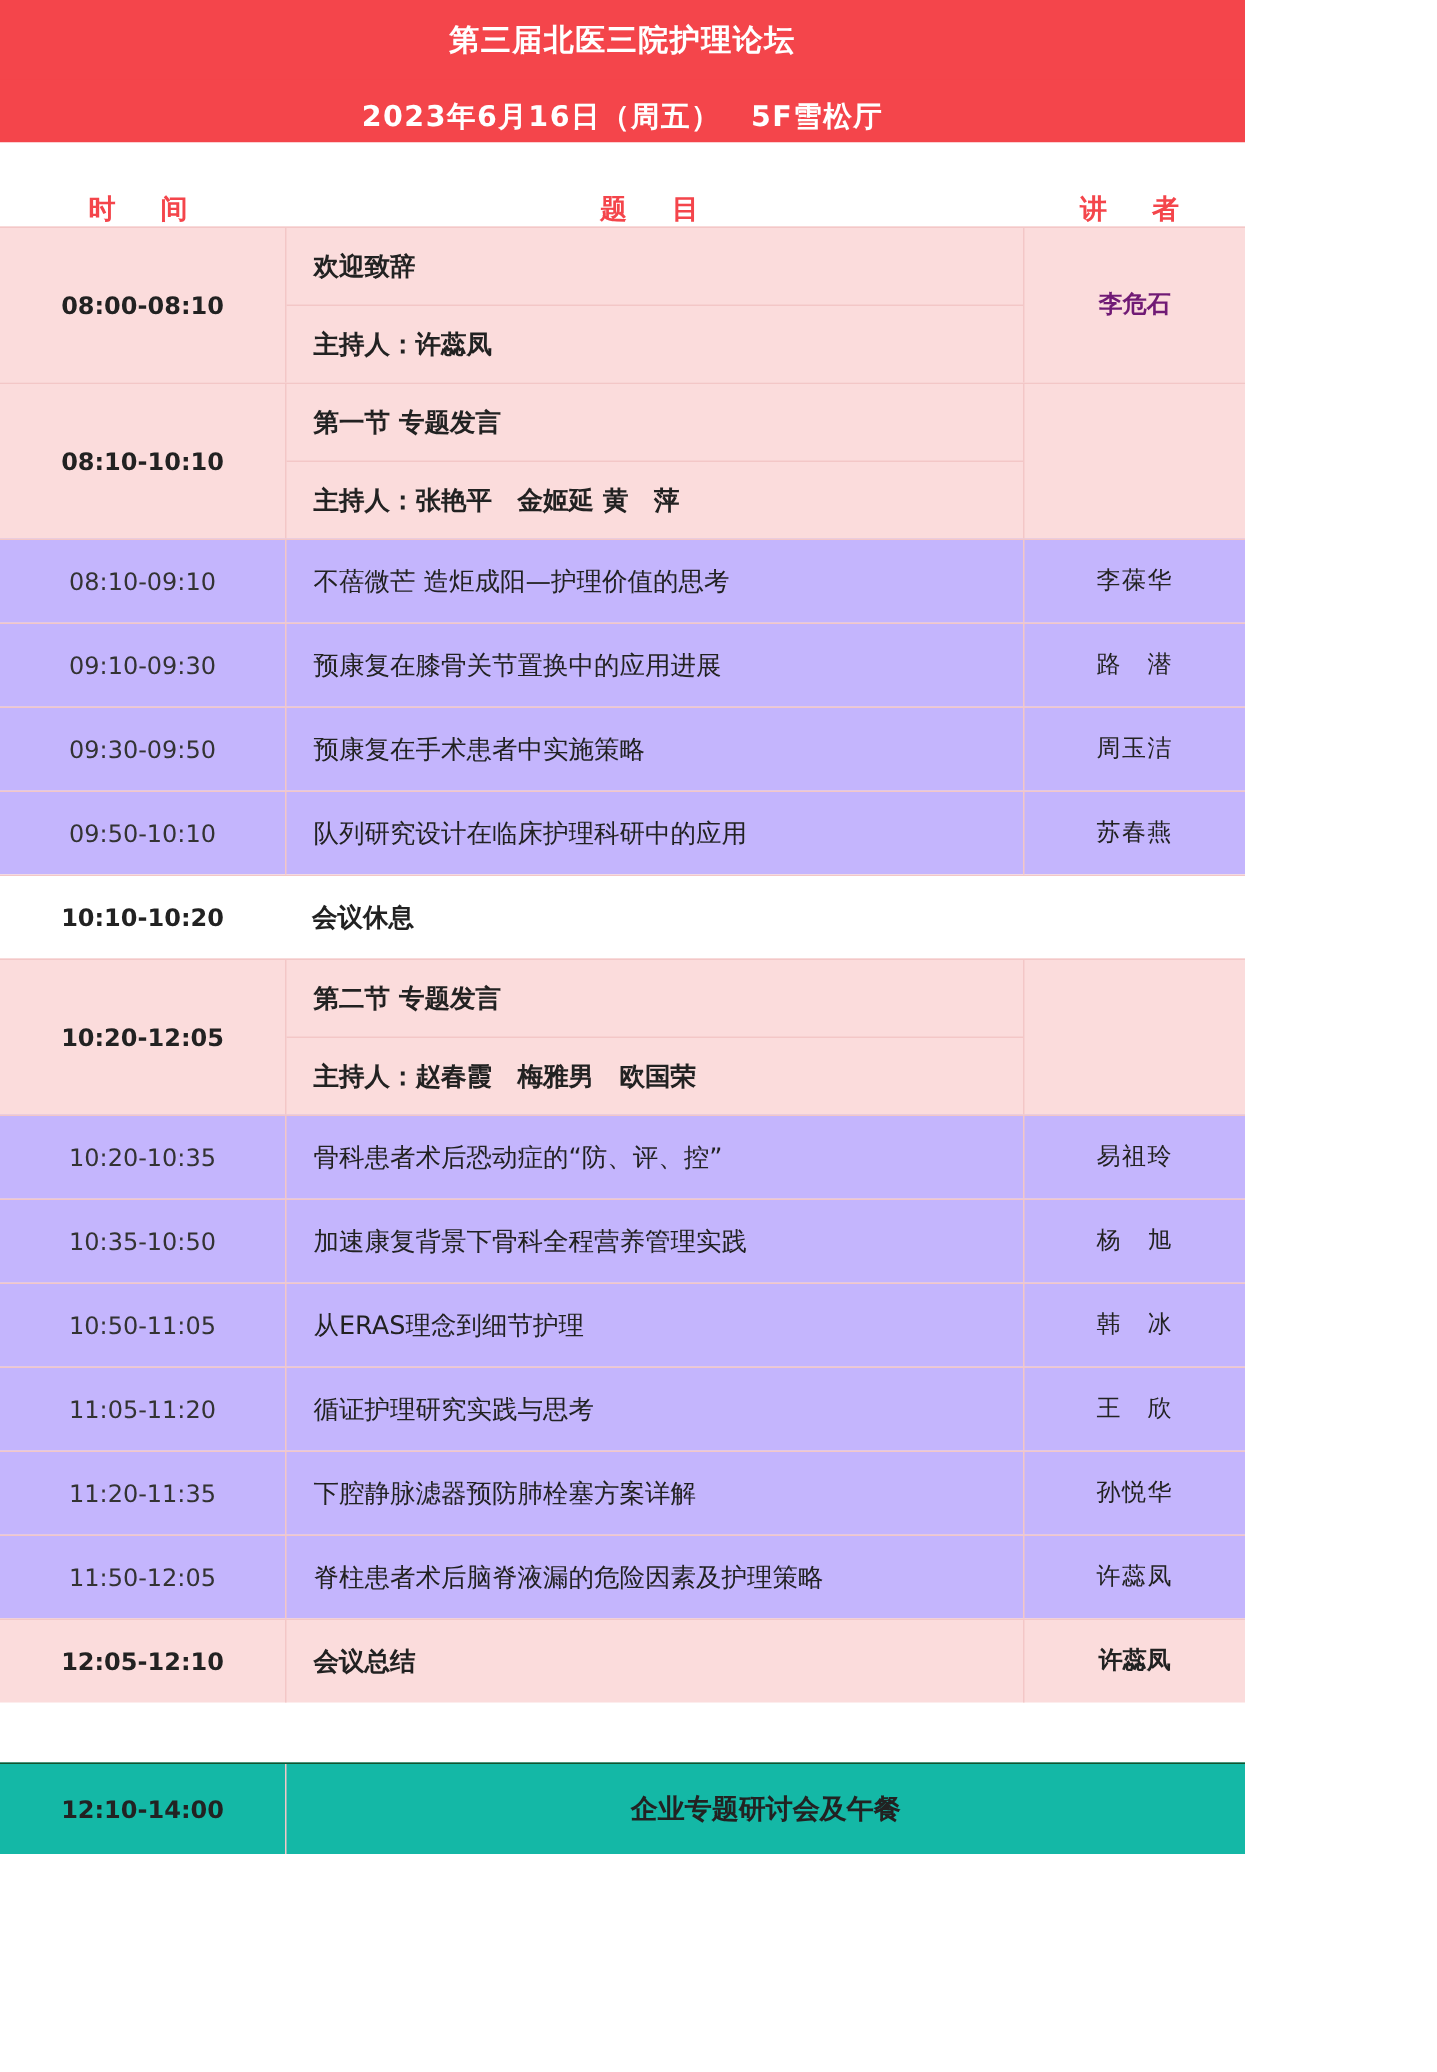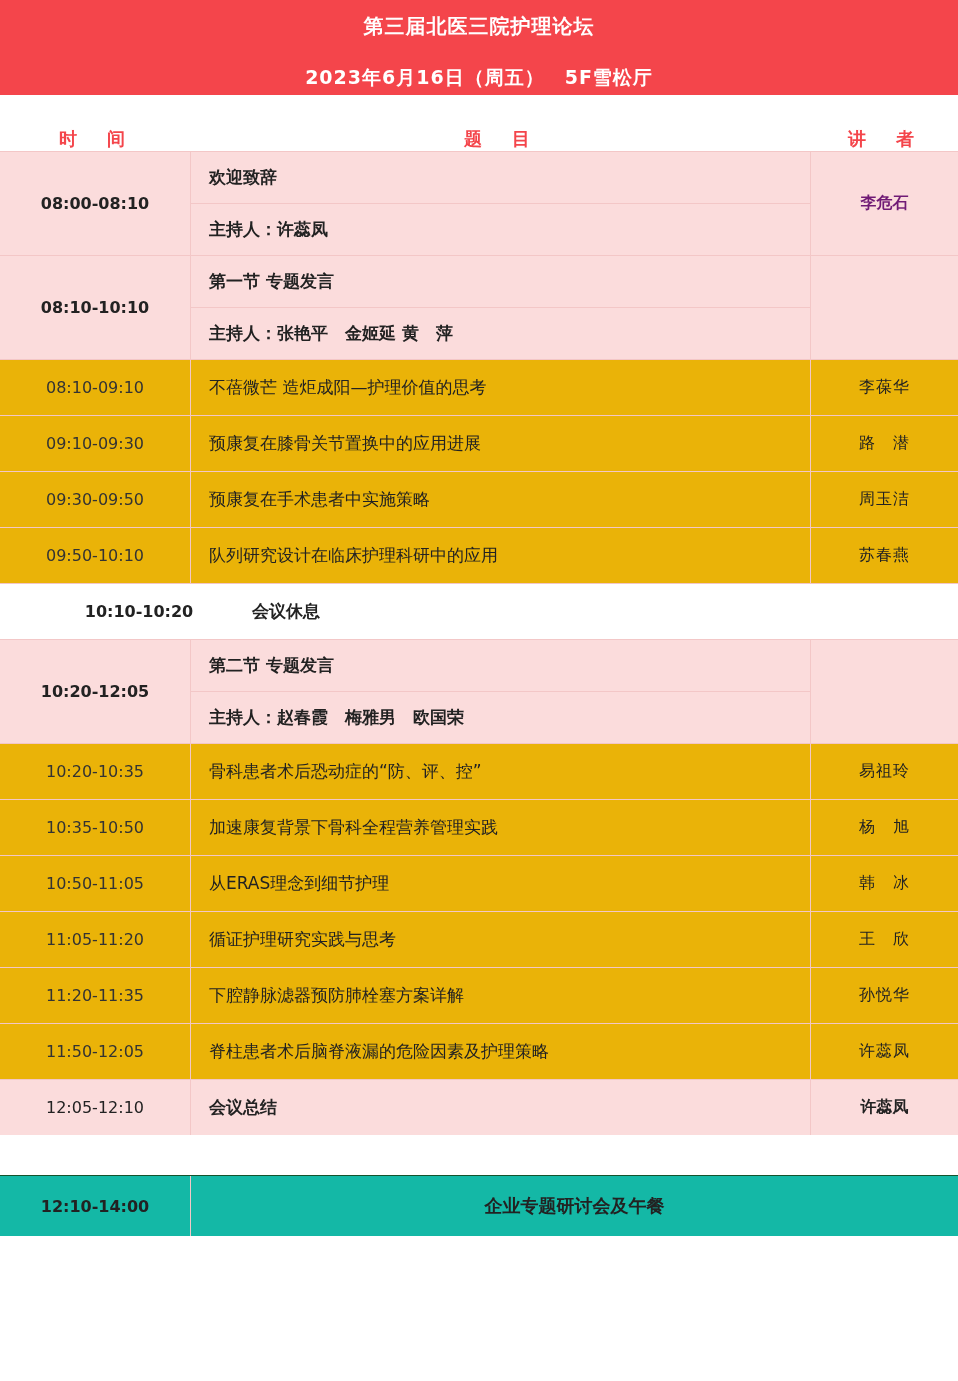--- a/index.html
+++ b/index.html
@@ -2,21 +2,21 @@
 <html><head>
 <meta charset="utf-8">
 <style>
   html,body{margin:0;padding:0;}
   body{
     width:958px;
     background:#ffffff;
     font-family:"DejaVu Sans","Liberation Sans",sans-serif;
     color:#222;
   }
-  .sheet{width:958px;}
+  .sheet{width:830px;}
   
   .banner{
     background:#f4454b;
     color:#ffffff;
     text-align:center;
     font-weight:bold;
     letter-spacing:1px;
   }
   .banner.title{font-size:20px;padding:13px 0 12px;}
   .banner.sub{font-size:19px;padding:12px 0 4px;border-top:1px solid #f4454b;}
@@ -51,40 +51,40 @@
   .sessionblock{background:#fbdcdc;}
   .sessionblock .time{font-weight:bold;}
   .sessionblock .speaker{font-weight:bold;color:#701a75;}
   .sub-line{
     padding:14px 0 14px 18px;
     font-weight:bold;
     font-size:17px;
     box-sizing:border-box;
   }
   .sub-line.first{border-bottom:1px solid #f3c7c7;}
-  .talkrow{background:#eab308;}
+  .talkrow{background:#c4b5fd;}
   .talkrow .time{color:#333;}
   .talkrow .topic{
     padding:16px 0 16px 18px;
     font-size:17px;
     display:flex;align-items:center;
     min-height:22px;
     box-sizing:border-box;
   }
   .talkrow .speaker{letter-spacing:1px;text-align:center;}
-  .breakrow{background:#ffffff;padding-left:44px;}
+  .breakrow{background:#ffffff;}
   .breakrow .time{font-weight:bold;}
   .breakrow .topic{
     padding:16px 0 16px 18px;
     font-size:17px;font-weight:bold;
     display:flex;align-items:center;
     box-sizing:border-box;
   }
   .summaryrow{background:#fbdcdc;}
-  .summaryrow .time{font-weight:normal;}
+  .summaryrow .time{font-weight:bold;}
   .summaryrow .topic{
     padding:16px 0 16px 18px;
     font-size:17px;font-weight:bold;
     display:flex;align-items:center;
     box-sizing:border-box;
   }
   .summaryrow .speaker{font-weight:bold;}
   .footrow{background:#14b8a6;border-top:1px solid #14532d;display:flex;margin-top:40px;}
   .footrow .time{
     width:190px;display:flex;align-items:center;justify-content:center;

